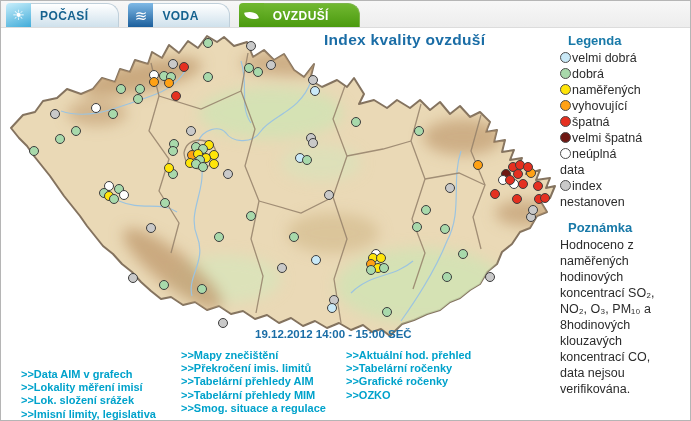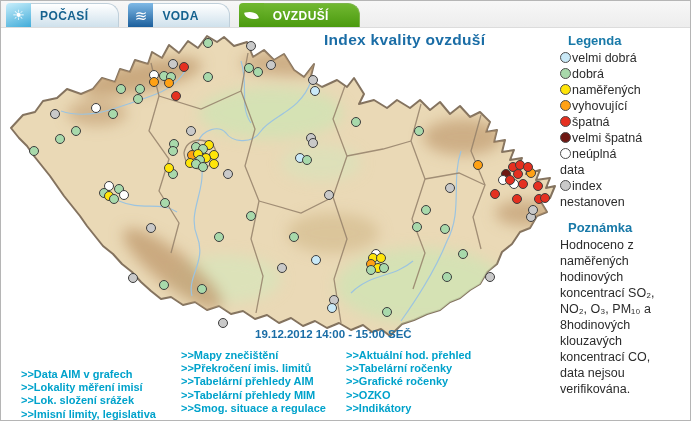--- a/index.html
+++ b/index.html
@@ -263,16 +263,15 @@
         <a href="#">&gt;&gt;Překročení imis. limitů</a>
         <a href="#">&gt;&gt;Tabelární přehledy AIM</a>
         <a href="#">&gt;&gt;Tabelární přehledy MIM</a>
         <a href="#">&gt;&gt;Smog. situace a regulace</a>
       </div>
     <div class="lcol lc3">
         <a href="#">&gt;&gt;Aktuální hod. přehled</a>
         <a href="#">&gt;&gt;Tabelární ročenky</a>
         <a href="#">&gt;&gt;Grafické ročenky</a>
         <a href="#">&gt;&gt;OZKO</a>
-        <a href="#">&gt;&gt;Indikátory</a>
       </div>
   </div>
 </div>
 
 </body></html>

